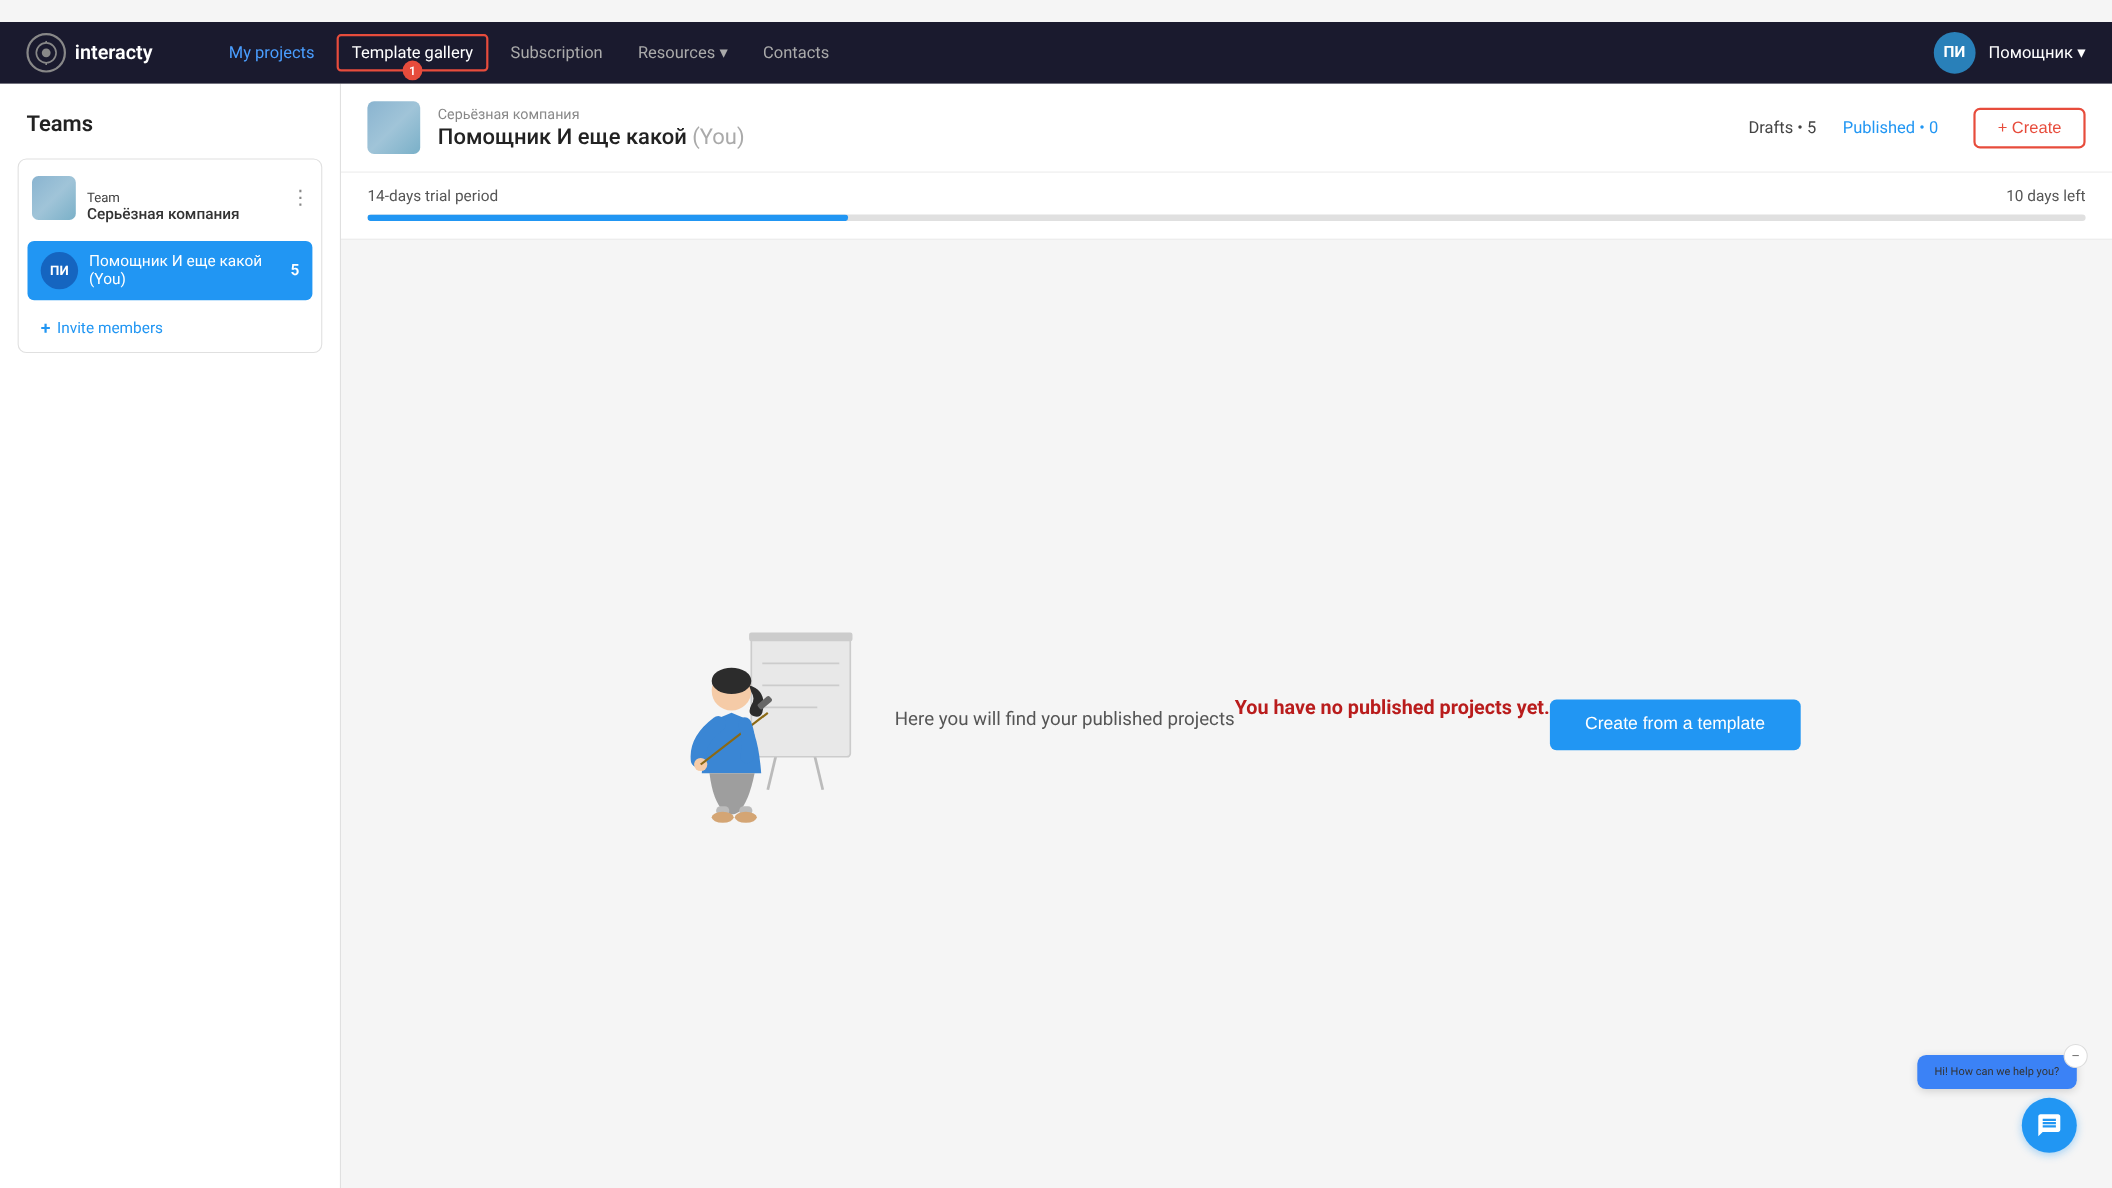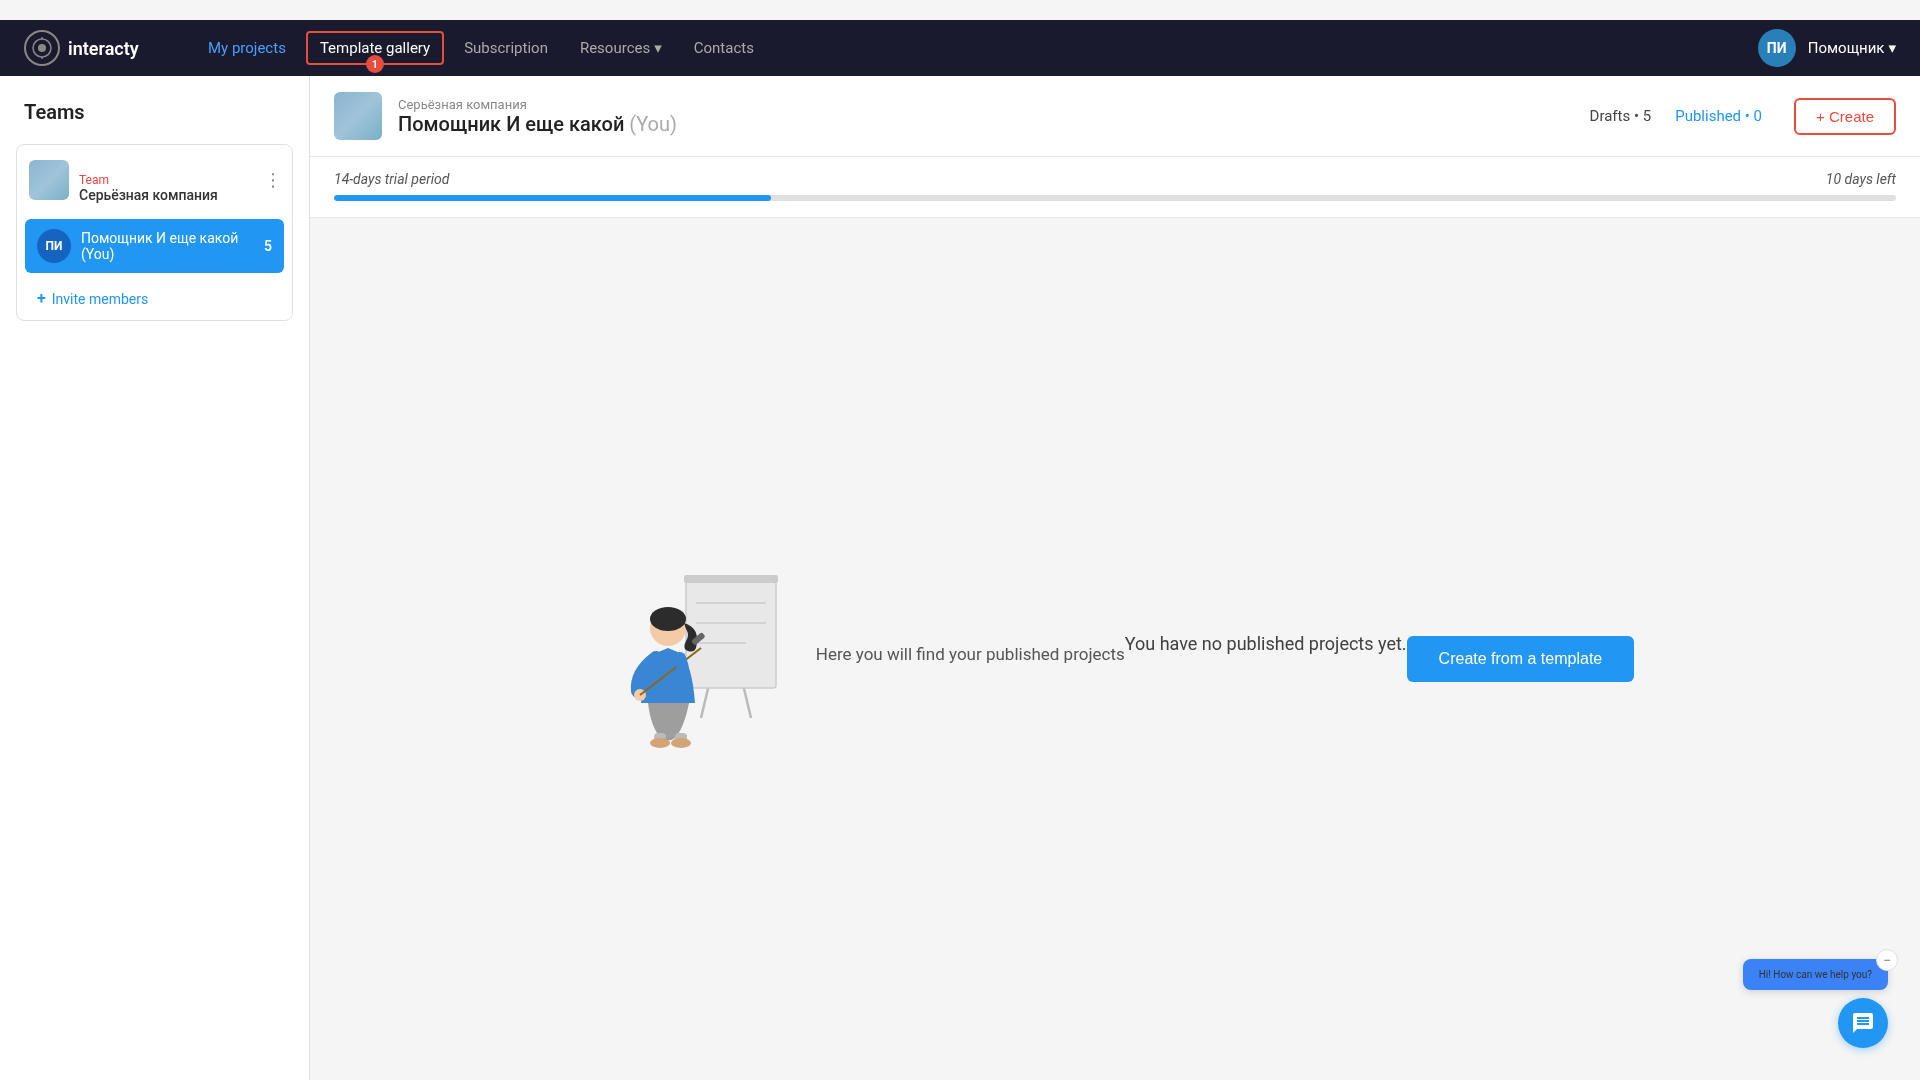--- a/index.html
+++ b/index.html
@@ -147,21 +147,21 @@
       align-items: center;
       justify-content: center;
     }
     .team-avatar-inner {
       width: 100%;
       height: 100%;
       background: linear-gradient(135deg, #8ab4d0 0%, #a0c4d8 50%, #7ab0c8 100%);
     }
     .team-label {
       font-size: 12px;
-      color: #ef4444;
+      color: #404040;
       margin-top: 16px;
     }
     .team-name {
       font-size: 14px;
       font-weight: 500;
       color: #333;
     }
     .team-menu-btn {
       position: absolute;
       right: 10px;
@@ -290,21 +290,20 @@
     .trial-section {
       background: #fff;
       padding: 14px 24px 16px;
       border-bottom: 1px solid #e8e8e8;
     }
     .trial-header {
       display: flex;
       justify-content: space-between;
       align-items: flex-start;
       margin-bottom: 8px;
-      font-style: italic;
     }
     .trial-label {
       font-size: 14px;
       color: #555;
     }
     .trial-days {
       font-size: 14px;
       color: #555;
     }
     .trial-bar-bg {
@@ -335,22 +334,22 @@
       margin-bottom: 32px;
     }
     .empty-title {
       font-size: 17px;
       color: #555;
       margin-bottom: 10px;
       text-align: center;
     }
     .empty-subtitle {
       font-size: 18px;
-      color: #404040;
-      font-weight: 400;
+      color: #b91c1c;
+      font-weight: 700;
       margin-bottom: 32px;
       text-align: center;
     }
     .template-btn {
       background: #2196f3;
       color: #fff;
       border: none;
       padding: 14px 32px;
       border-radius: 6px;
       font-size: 16px;

